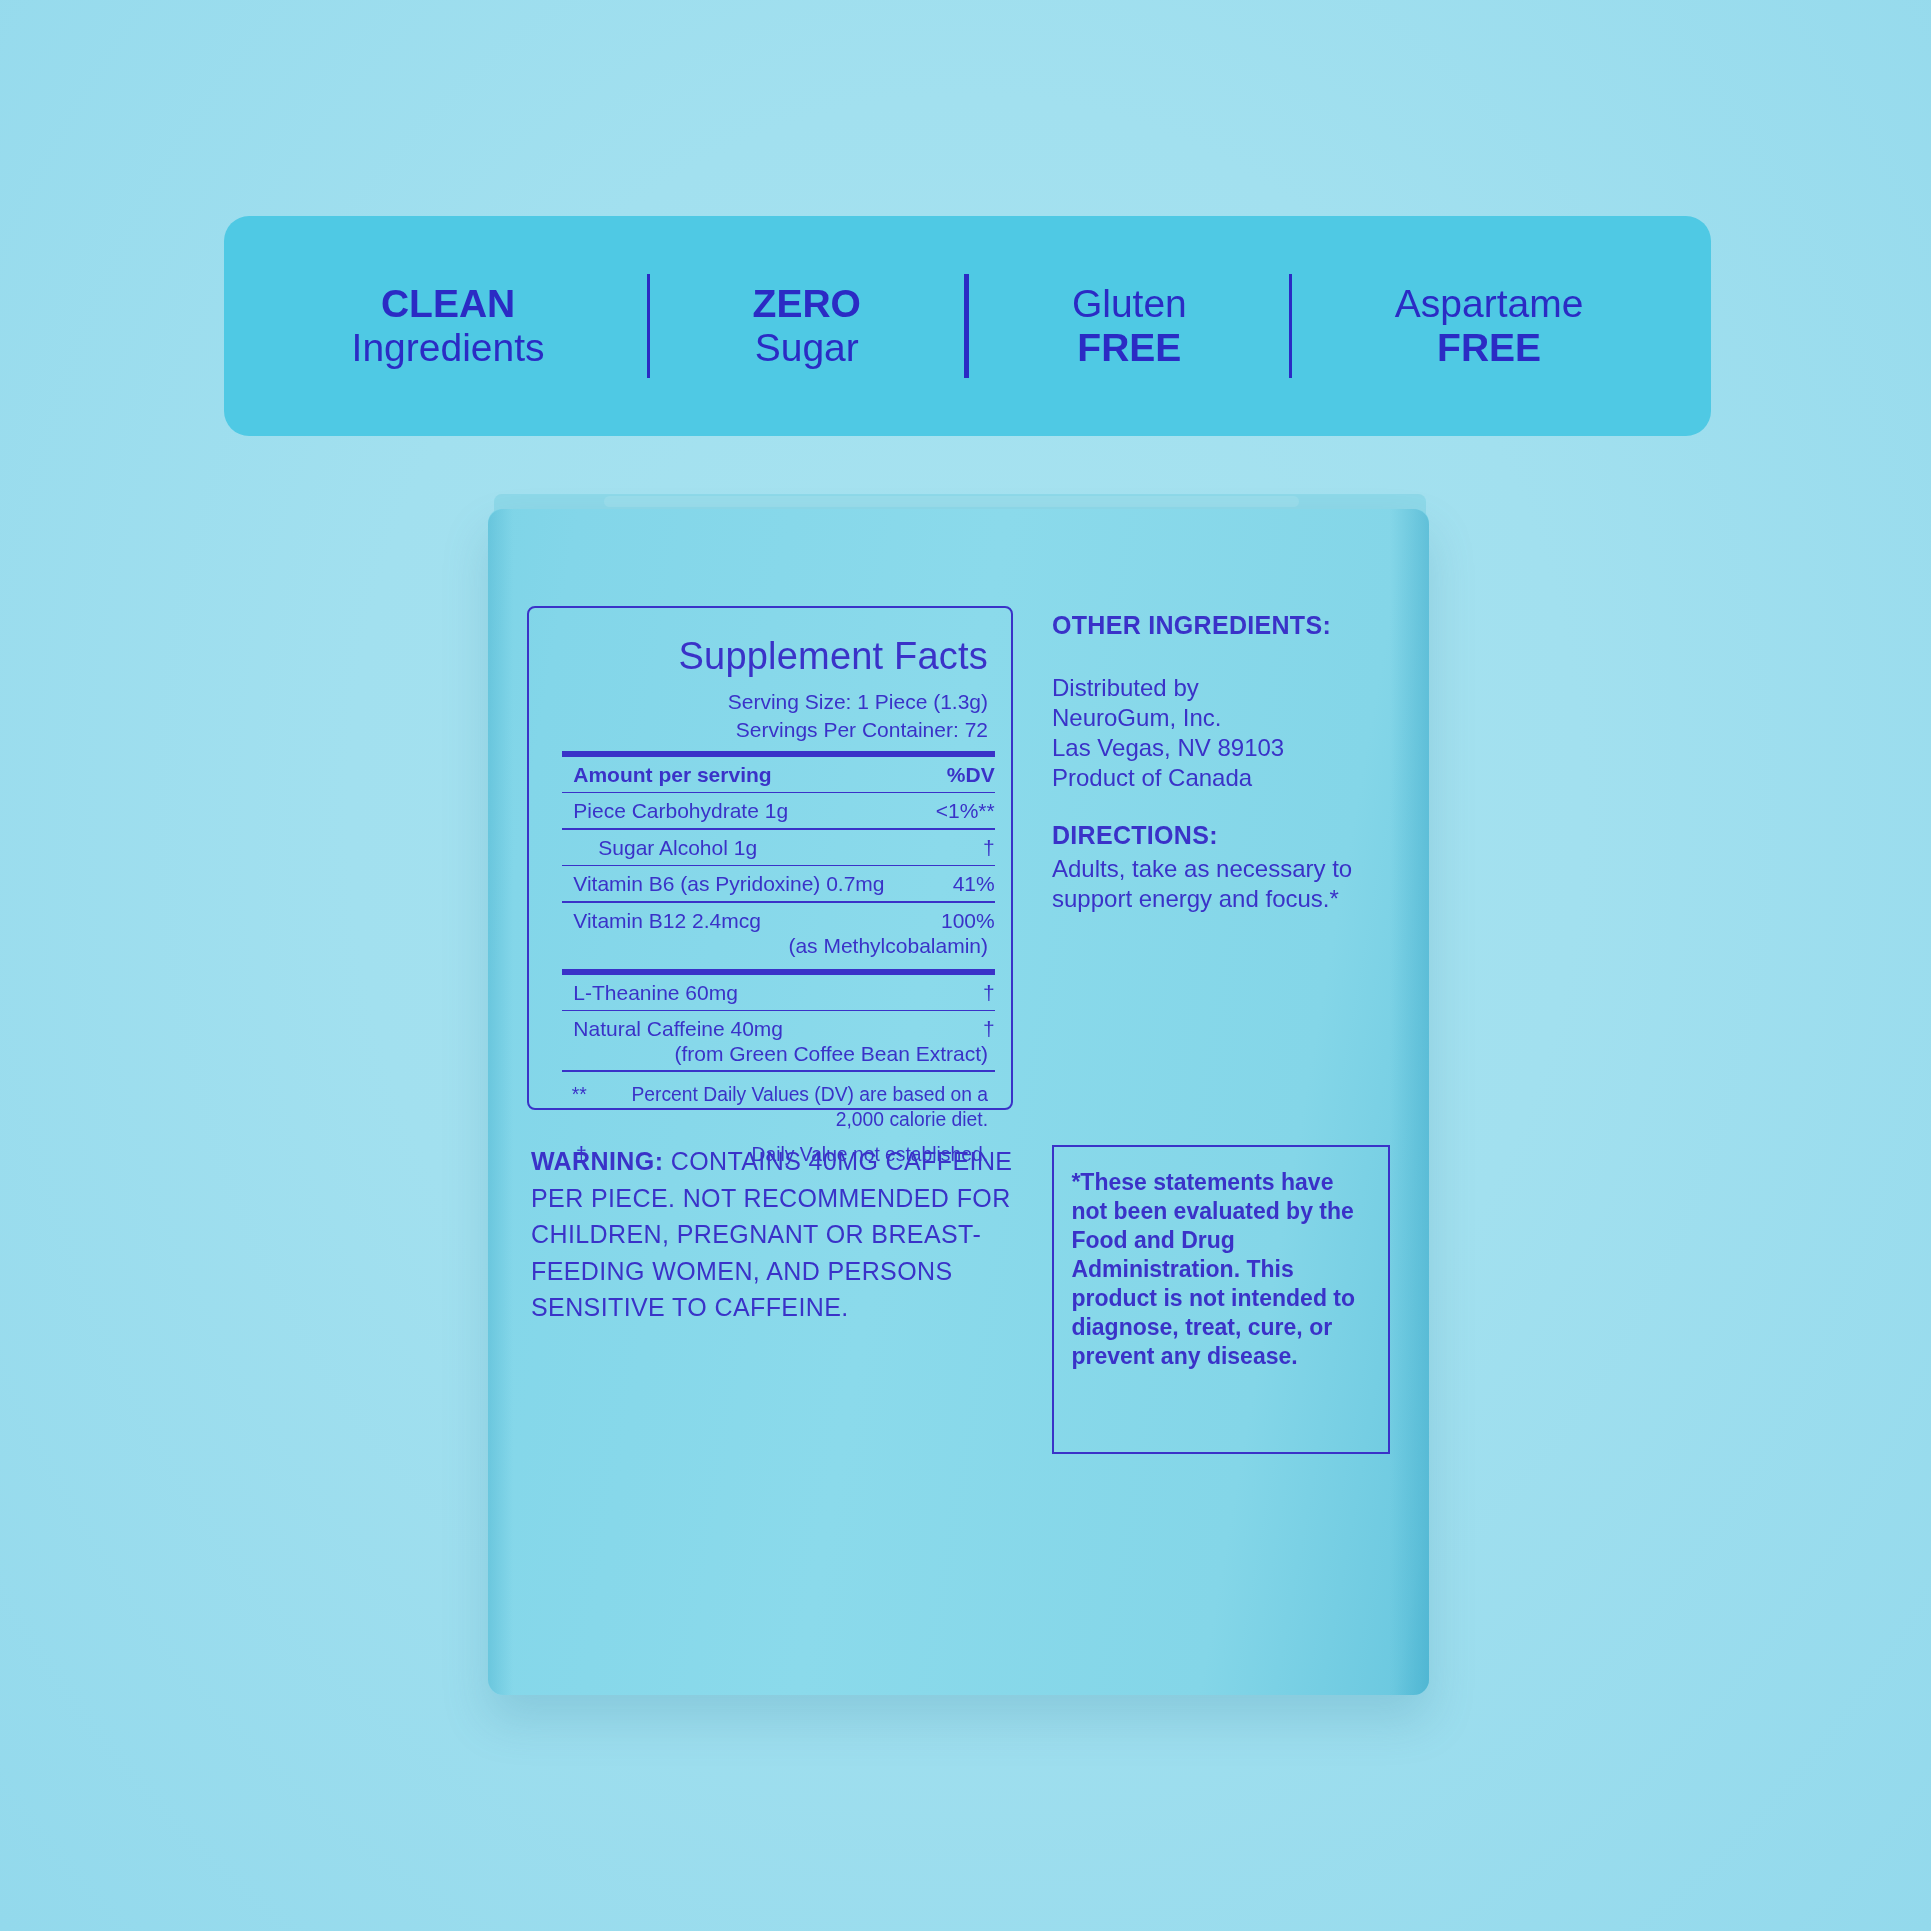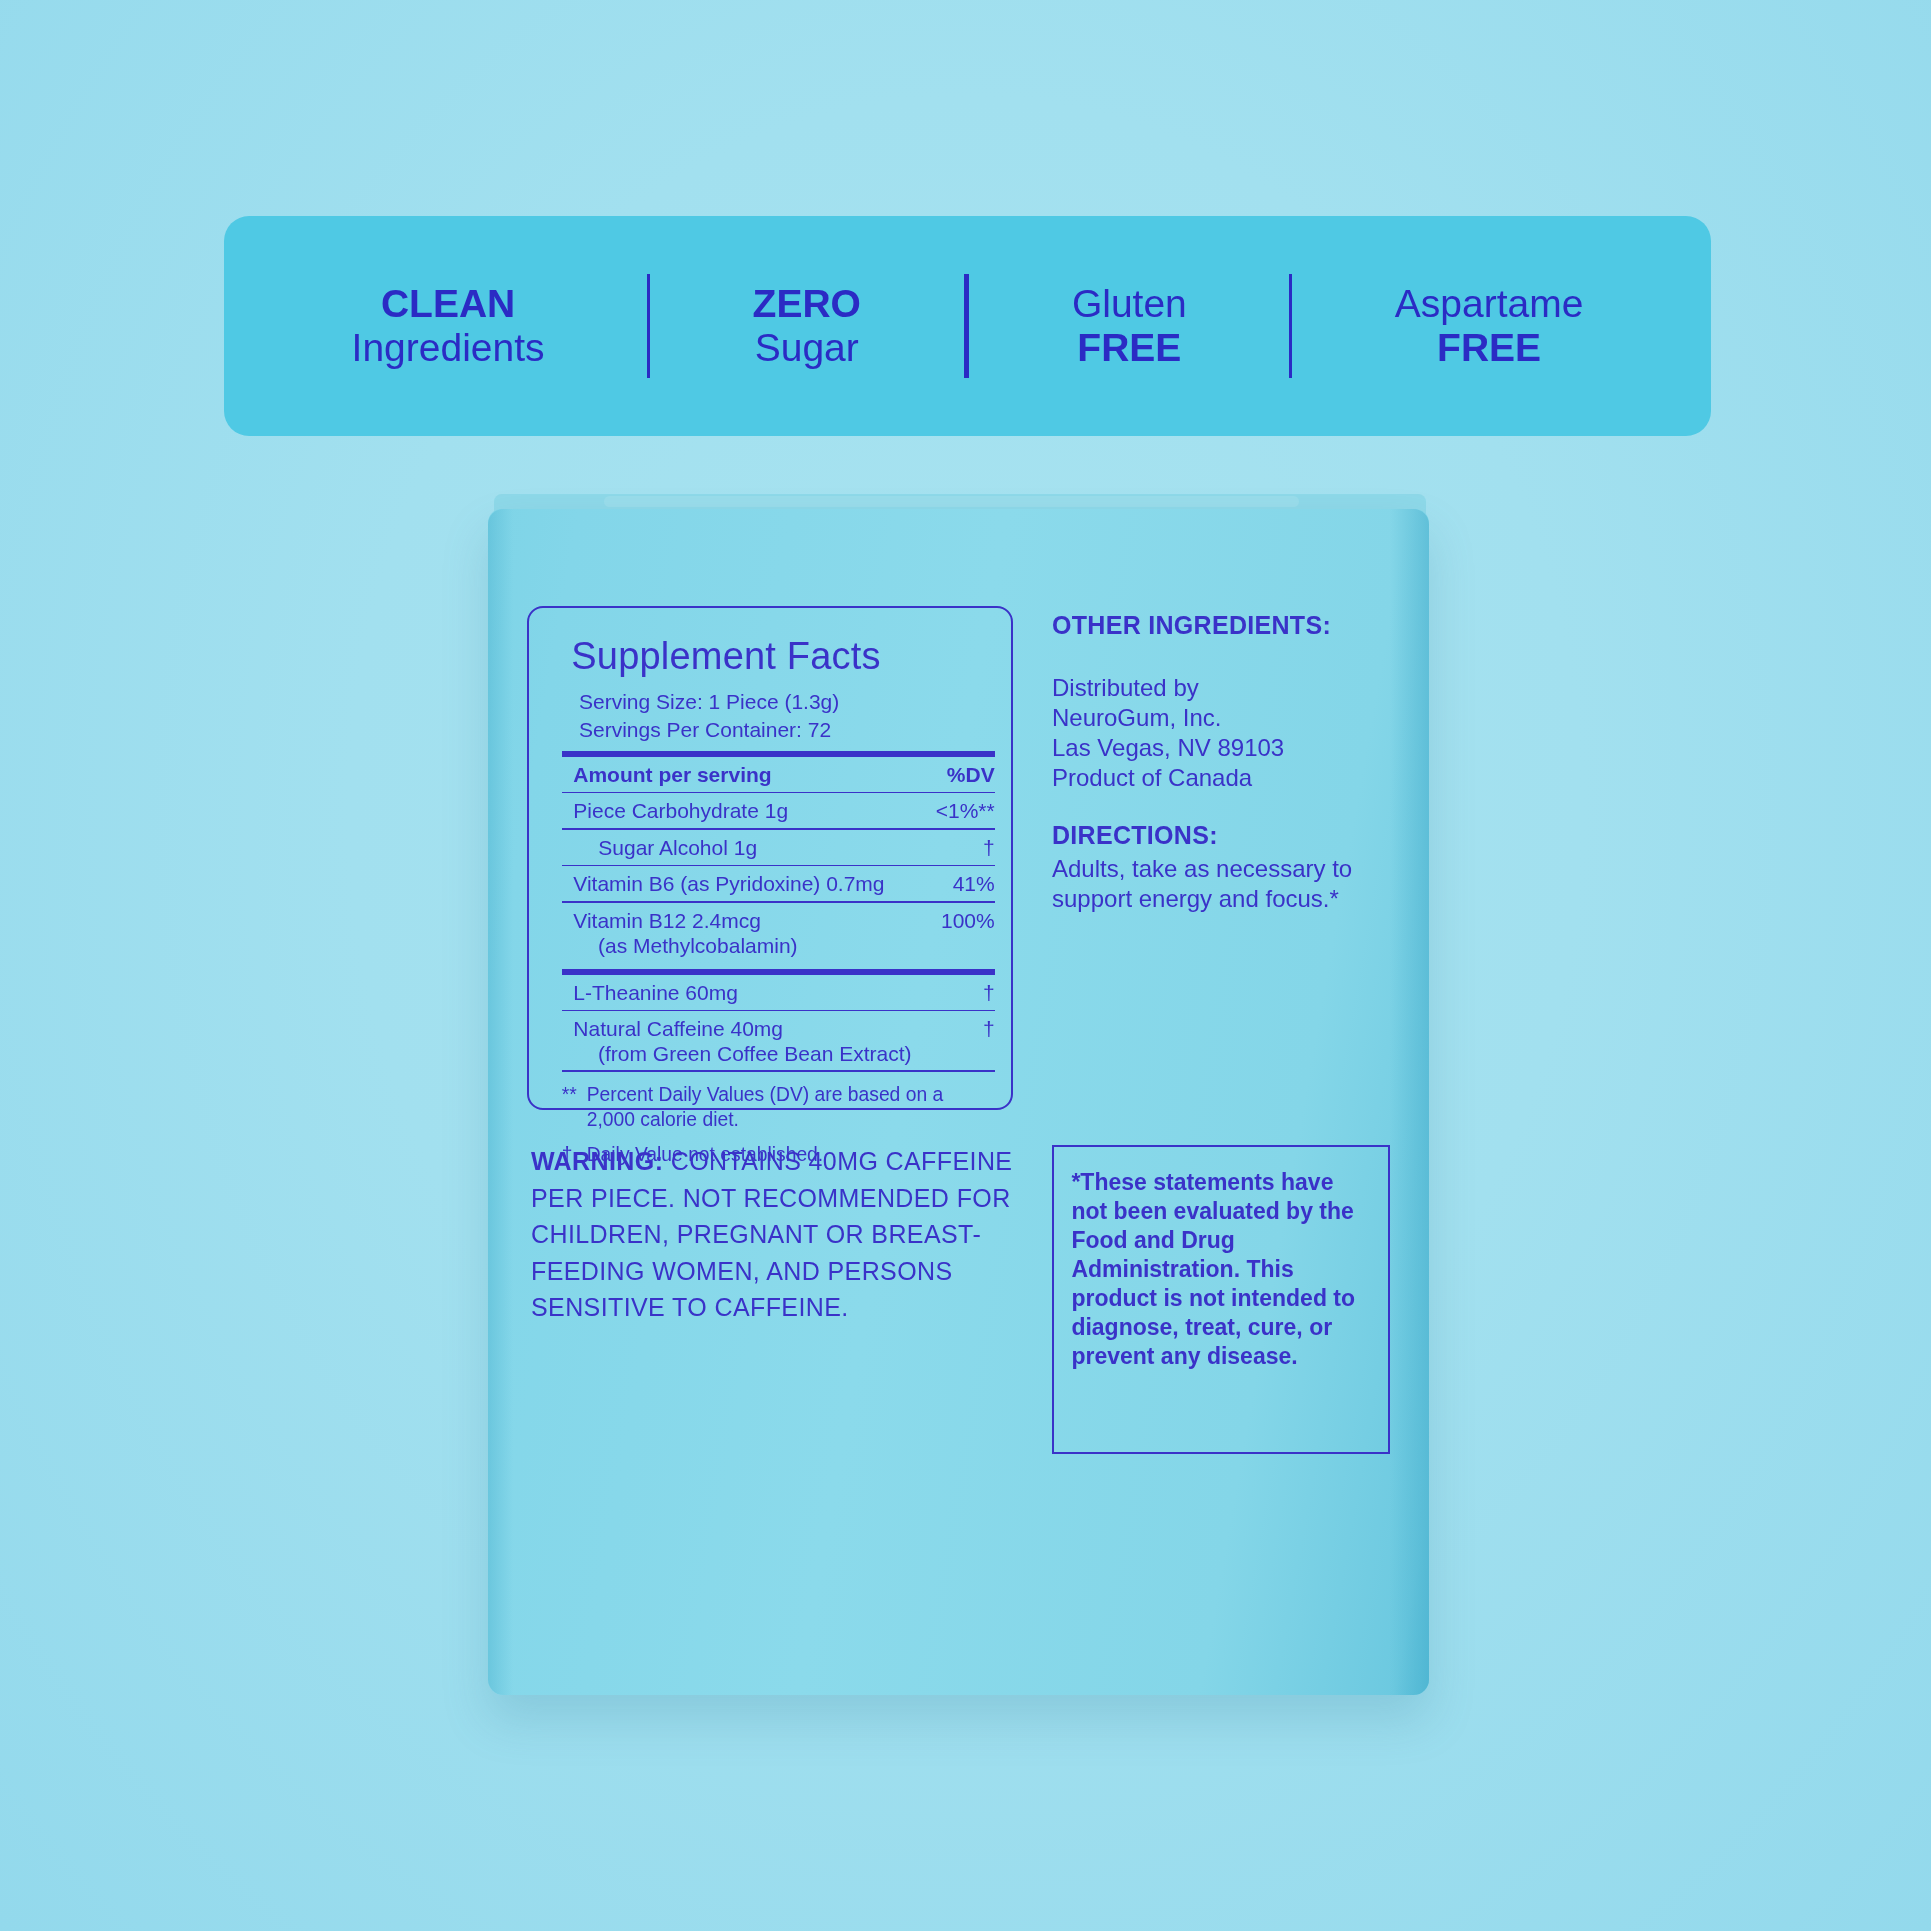--- a/index.html
+++ b/index.html
@@ -106,23 +106,24 @@
 
   .panel { position: absolute; color: #3a32c8; }
 
   
   #sup-card {
     left: 39px;
     top: 97px;
     width: 486px;
     height: 504px;
     border: 2.9px solid #3a32c8;
-    border-radius: 16px;
+    border-radius: 8px;
     box-sizing: border-box;
     padding: 19.3px 23px 9.7px 23px;
+    text-align: right;
   }
   #sup-title {
     font-size: 38px;
     letter-spacing: 0.2px;
     margin: 7.7px 0 9.7px 19.3px;
   }
   .sup-serv {
     font-size: 21px;
     margin-left: 27px;
     line-height: 1.32;

